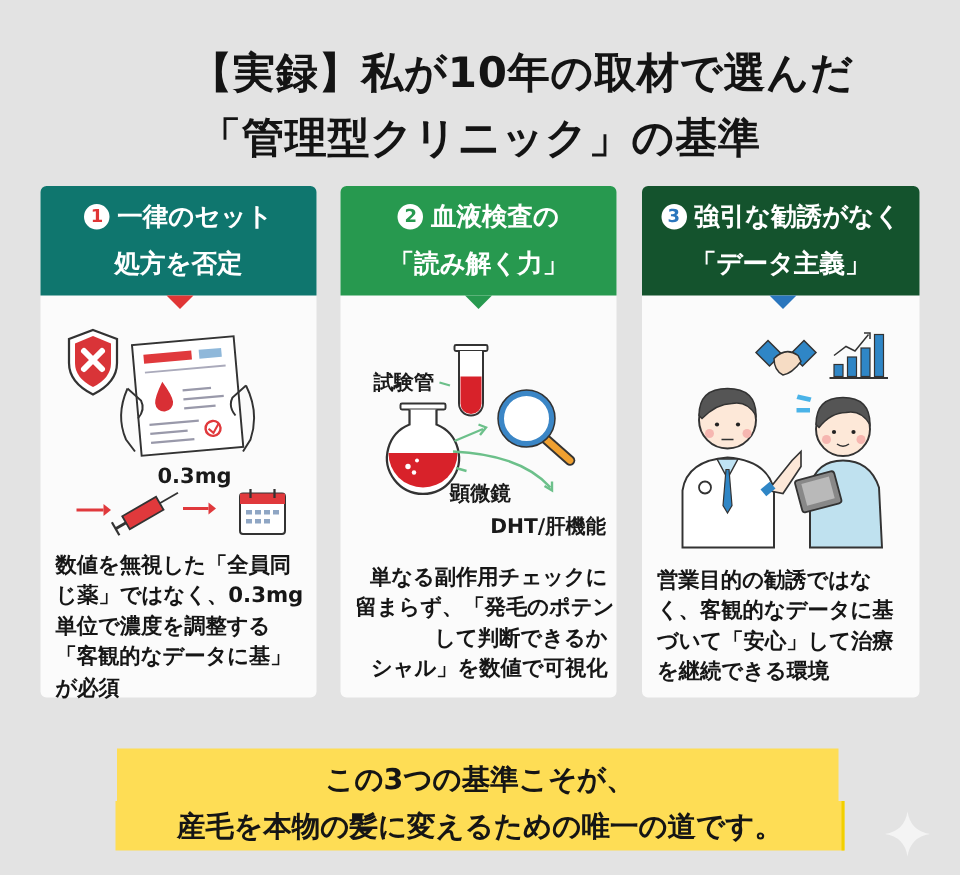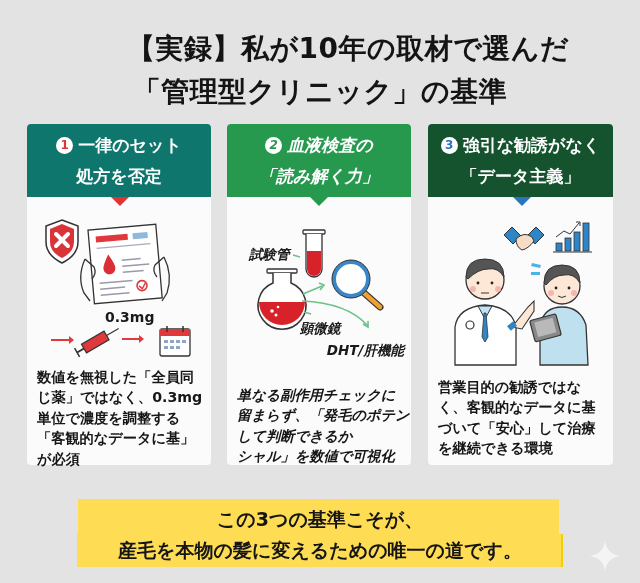--- a/index.html
+++ b/index.html
@@ -135,21 +135,21 @@
   </svg>
   <div class="text" style="top:243px;">
     <div>数値を無視した「全員同</div>
     <div>じ薬」ではなく、0.3mg</div>
     <div>単位で濃度を調整する</div>
     <div>「客観的なデータに基」</div>
     <div>が必須</div>
   </div>
 </div>
 
-<div class="card" style="left:227px; width:184px;font-style:italic;">
+<div class="card" style="left:227px; width:184px;">
   <div class="body-bg"></div>
   <div class="head" style="background:#27994f;">
     <div><span class="num" style="color:#27994f;">2</span><span>血液検査の</span></div>
     <div>「読み解く力」</div>
   </div>
   <div class="pointer" style="left:83px; border-top-color:#27994f;"></div>
   <svg class="illus" width="184" height="175" viewBox="0 0 184 175">
     <text x="22" y="62" font-size="13.5" font-weight="bold" fill="#1a1a1a">試験管</text>
     <line x1="66" y1="58" x2="73" y2="60" stroke="#6cc08a" stroke-width="1.5"></line>
     <g>
@@ -174,21 +174,21 @@
     <g fill="none" stroke="#6cc08a" stroke-width="1.6">
       <path d="M76,97 L95,89"></path>
         <path d="M92,86 L97,88 L93,93"></path>
       <path d="M75,104 Q120,106 140,128"></path>
         <path d="M136,127 L141,130 L141,124"></path>
       <path d="M77,115 L84,117"></path>
     </g>
     <text x="73" y="136" font-size="13.5" font-weight="bold" fill="#1a1a1a">顕微鏡</text>
     <text x="177" y="158" text-anchor="end" font-size="13.5" font-weight="bold" fill="#1a1a1a">DHT/肝機能</text>
   </svg>
-  <div class="text" style="top:261px;">
+  <div class="text" style="top:251px;text-align:right;">
     <div>単なる副作用チェックに</div>
     <div>留まらず、「発毛のポテン</div>
     <div>して判断できるか</div>
     <div>シャル」を数値で可視化</div>
   </div>
 </div>
 
 <div class="card" style="left:428px; width:185px;">
   <div class="body-bg"></div>
   <div class="head" style="background:#14532d;">

